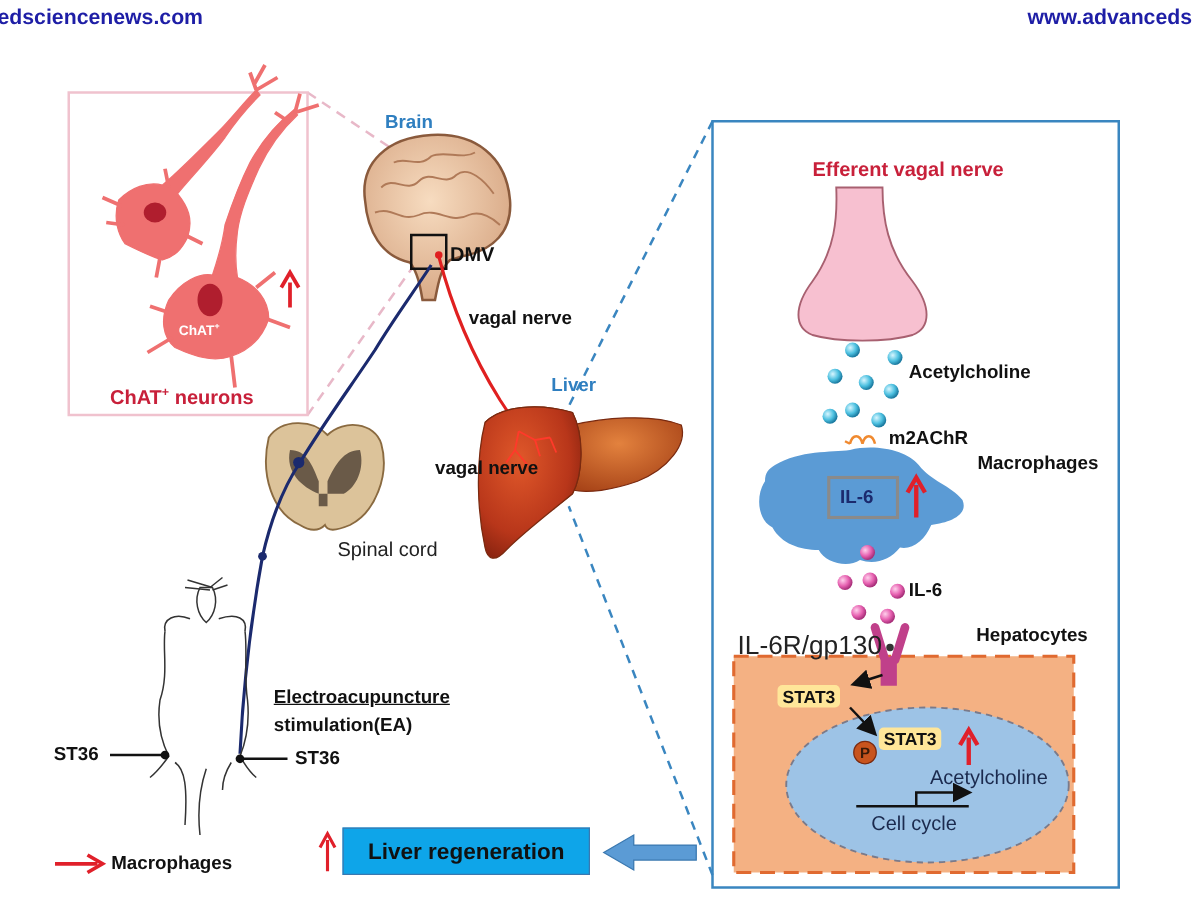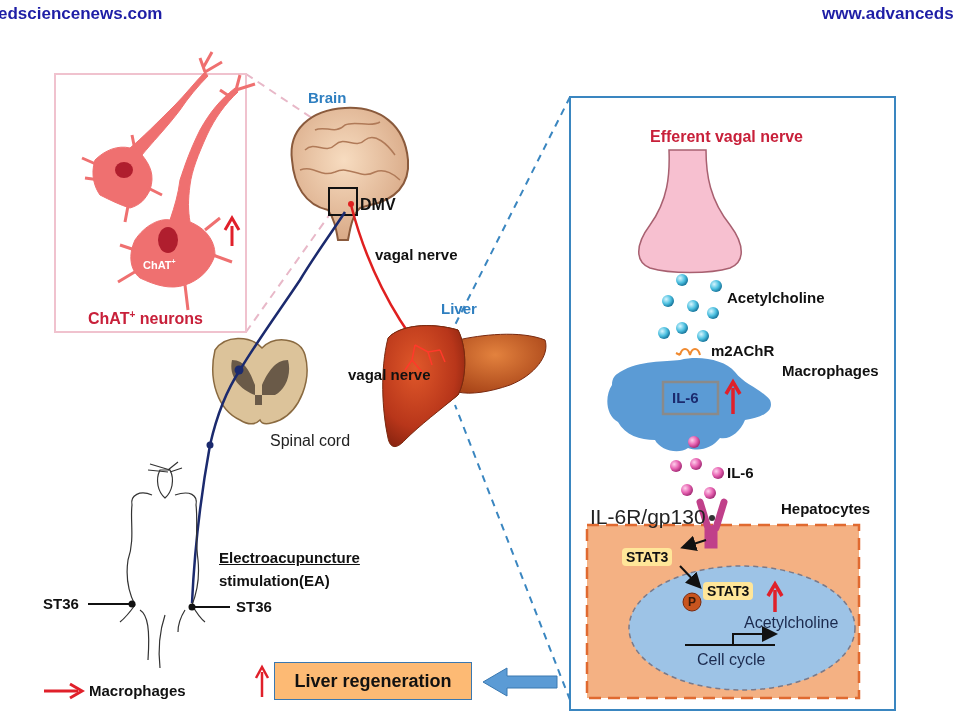--- a/index.html
+++ b/index.html
@@ -210,15 +210,15 @@
 <div class="abs" style="left:590px;top:505px;font-size:21px;color:#222;white-space:nowrap;">IL-6R/gp130</div>
 <div class="abs lbl" style="left:745px;top:500px;margin-left:36px;">Hepatocytes</div>
 <div class="abs lbl" style="left:622px;top:548px;background:#ffe699;border-radius:4px;padding:1px 4px;font-size:14px;">STAT3</div>
 <div class="abs lbl" style="left:703px;top:582px;background:#ffe699;border-radius:4px;padding:1px 4px;font-size:14px;">STAT3</div>
 <div class="abs" style="left:688px;top:595px;font-size:12px;font-weight:bold;color:#3a1a08;">P</div>
 <div class="abs" style="left:744px;top:614px;font-size:16px;color:#1b2a4e;white-space:nowrap;">Acetylcholine</div>
 <div class="abs" style="left:697px;top:651px;font-size:16px;color:#1b2a4e;white-space:nowrap;">Cell cycle</div>
 
 <div class="abs lbl" style="left:89px;top:682px;">Macrophages</div>
 
-<div class="abs" style="left:274px;top:662px;width:196px;height:36px;background:#fdba74;border:1.5px solid #3a78b0;display:flex;align-items:center;justify-content:center;">
+<div class="abs" style="left:274px;top:662px;width:196px;height:36px;background:#0ea5e9;border:1.5px solid #3a78b0;display:flex;align-items:center;justify-content:center;">
   <span style="font-weight:bold;font-size:18px;color:#111;white-space:nowrap;">Liver regeneration</span>
 </div>
 
 </body></html>

